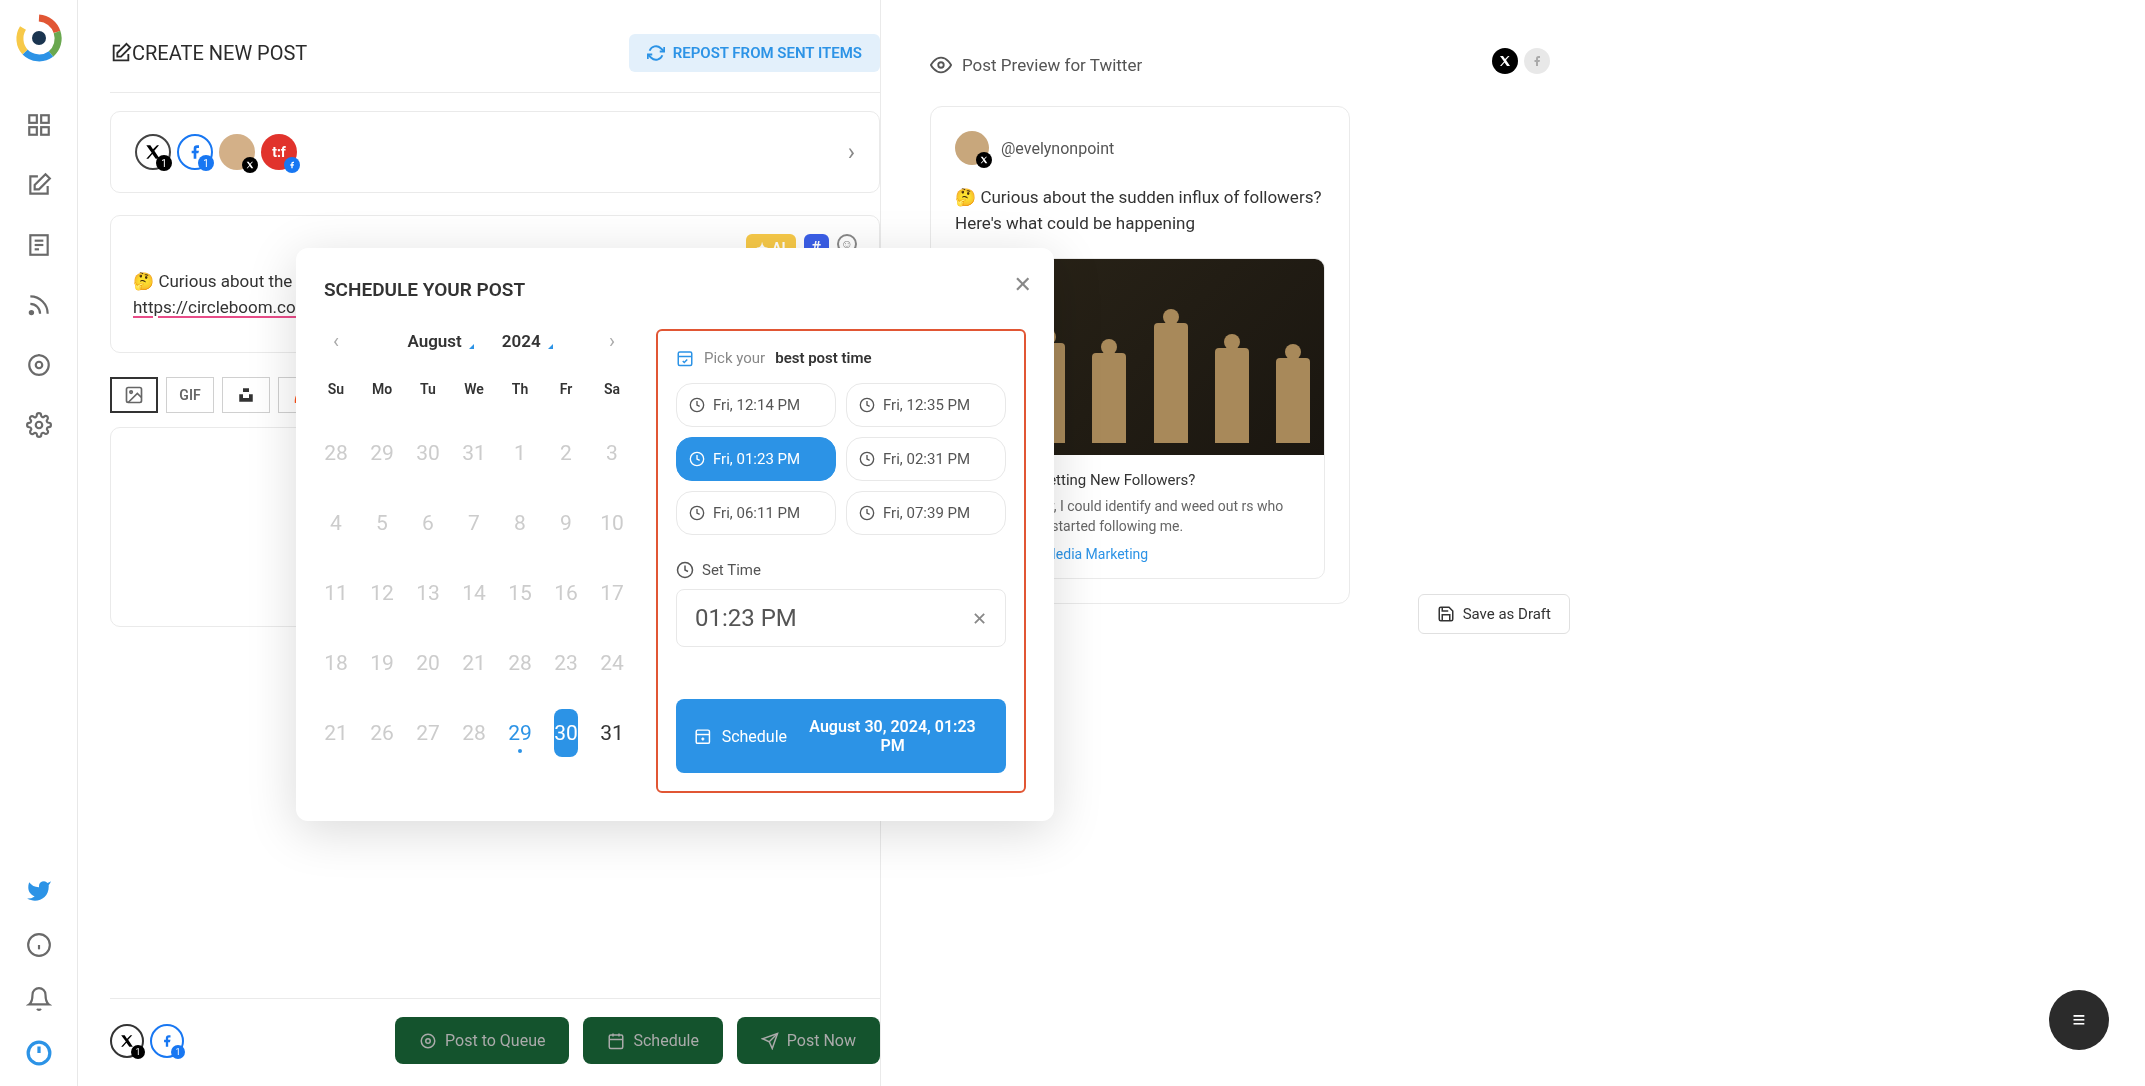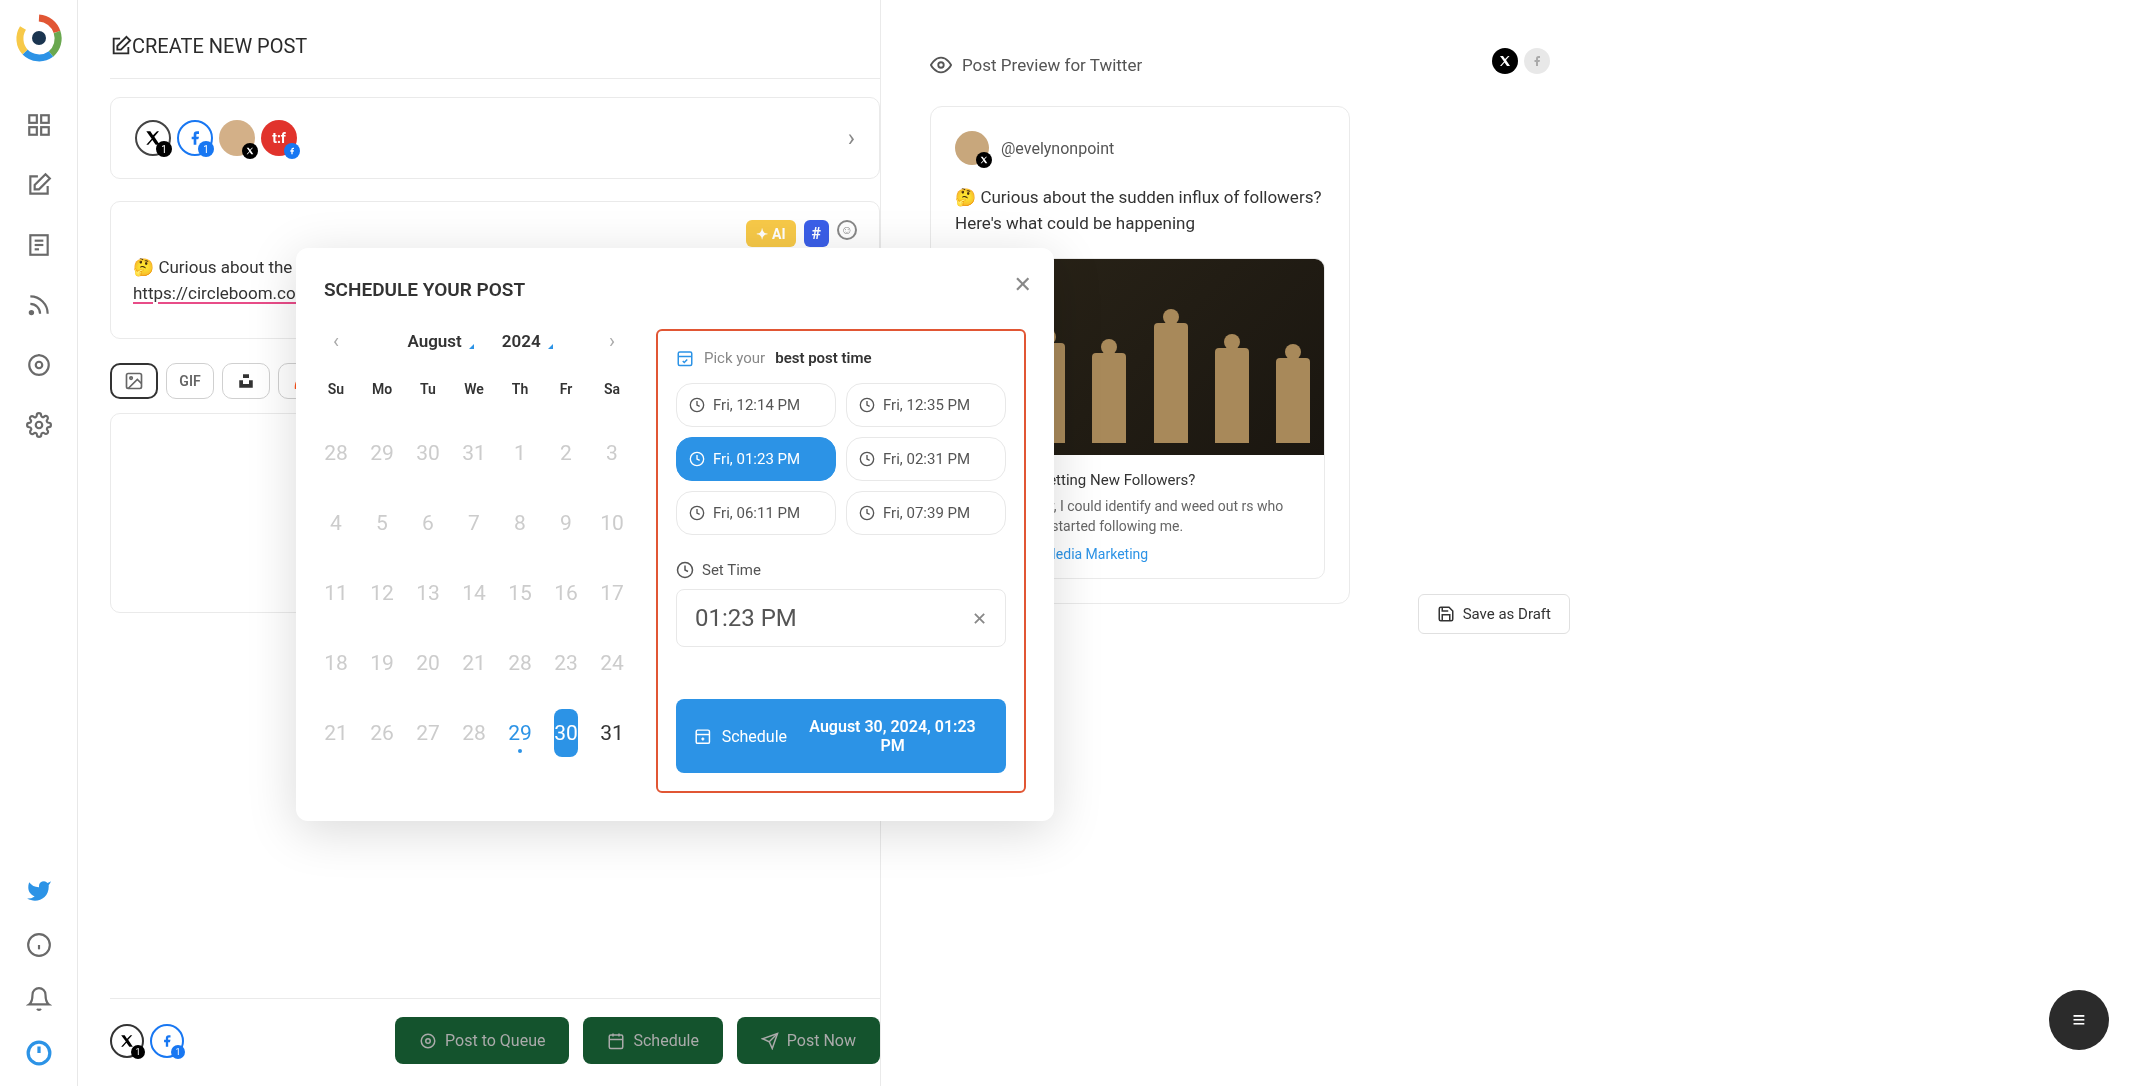--- a/index.html
+++ b/index.html
@@ -31,21 +31,21 @@
 
 .composer { margin-top: 22px; border: 1px solid #eaeaea; border-radius: 10px; padding: 18px 22px 32px; position: relative; }
 .composer-tools { display: flex; justify-content: flex-end; gap: 8px; margin-bottom: 8px; }
 .tool-ai { background: #f7c948; color: #fff; padding: 4px 10px; border-radius: 6px; font-weight: 700; font-size: 14px; display: flex; align-items: center; gap: 4px; }
 .tool-hash { background: #3b5fe8; color: #fff; padding: 4px 8px; border-radius: 6px; font-weight: 700; font-size: 16px; }
 .tool-emoji { width: 20px; height: 20px; border: 2px solid #888; border-radius: 50%; display: flex; align-items: center; justify-content: center; font-size: 12px; color: #888; }
 .composer-text { font-size: 17px; color: #333; line-height: 1.5; }
 .composer-link { color: #333; text-decoration: underline; text-decoration-color: #e84c88; text-decoration-thickness: 2px; text-underline-offset: 3px; }
 
 .media-btns { display: flex; gap: 8px; margin-top: 24px; }
-.media-btn { width: 48px; height: 36px; border: 1px solid #d0d0d0; border-radius: 10px; display: flex; align-items: center; justify-content: center; color: #666; font-size: 14px; font-weight: 600; cursor: pointer; background: #fff; }
+.media-btn { width: 48px; height: 36px; border: 1px solid #d0d0d0; border-radius: 0; display: flex; align-items: center; justify-content: center; color: #666; font-size: 14px; font-weight: 600; cursor: pointer; background: #fff; }
 .media-btn.active { border: 2px solid #333; }
 .media-card { margin-top: 14px; border: 1px solid #eaeaea; border-radius: 10px; height: 200px; display: flex; align-items: center; justify-content: center; color: #999; font-size: 14px; letter-spacing: 1px; }
 
 
 .vdivider { position: absolute; left: 880px; top: 0; width: 1px; height: 100%; background: #eaeaea; }
 
 
 .preview { position: absolute; left: 930px; top: 54px; width: 420px; }
 .preview-header { display: flex; align-items: center; gap: 10px; color: #555; font-size: 17px; margin-bottom: 30px; }
 .preview-platform-icons { position: absolute; top: -6px; right: -200px; display: flex; gap: 6px; }
@@ -186,20 +186,28 @@
 
 <div class="main">
   <div class="header-row">
     <div class="header-left">
       <svg class="icon-md" viewBox="0 0 24 24" fill="none" stroke="currentColor" stroke-width="2">
           <path d="M11 4H4v16h16v-7"></path>
           <path d="M18 2l4 4-10 10H8v-4L18 2z"></path>
         </svg>
       <span>CREATE NEW POST</span>
     </div>
+    <button class="repost-btn">
+      <svg class="icon-sm" viewBox="0 0 24 24" fill="none" stroke="currentColor" stroke-width="2.5">
+          <polyline points="23 4 23 10 17 10"></polyline>
+          <polyline points="1 20 1 14 7 14"></polyline>
+          <path d="M3.51 9a9 9 0 0114.85-3.36L23 10M1 14l4.64 4.36A9 9 0 0020.49 15"></path>
+        </svg>
+      <span>REPOST FROM SENT ITEMS</span>
+    </button>
   </div>
 
   <div class="accounts-card">
     <div class="account-bubbles">
       <div class="account-bubble">
         <svg width="16" height="16" viewBox="0 0 24 24" fill="#000">
             <path d="M18 2h3l-7 8 8 12h-6l-5-7-6 7H2l8-9L2 2h6l4 6 6-6z"></path>
           </svg>
         <span class="badge-count">1</span>
       </div>

